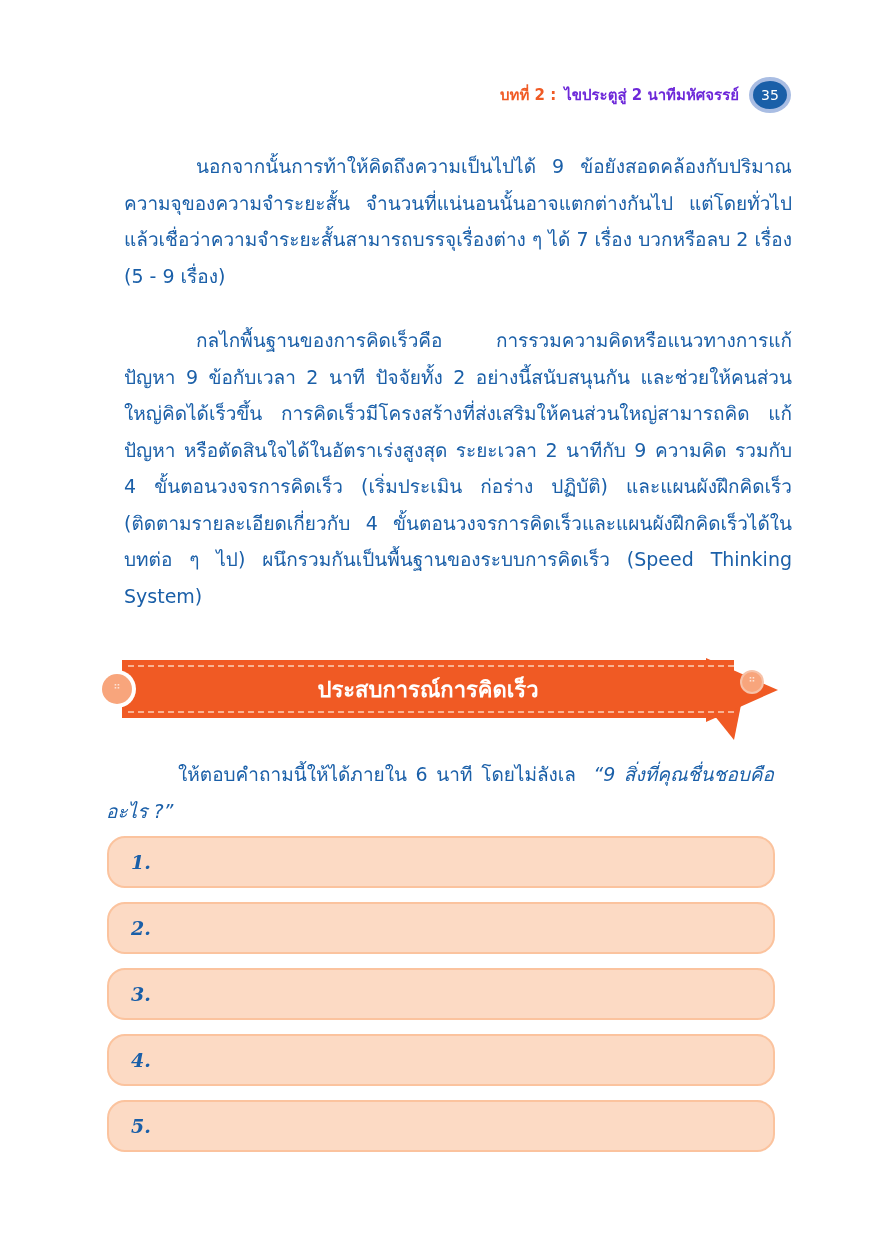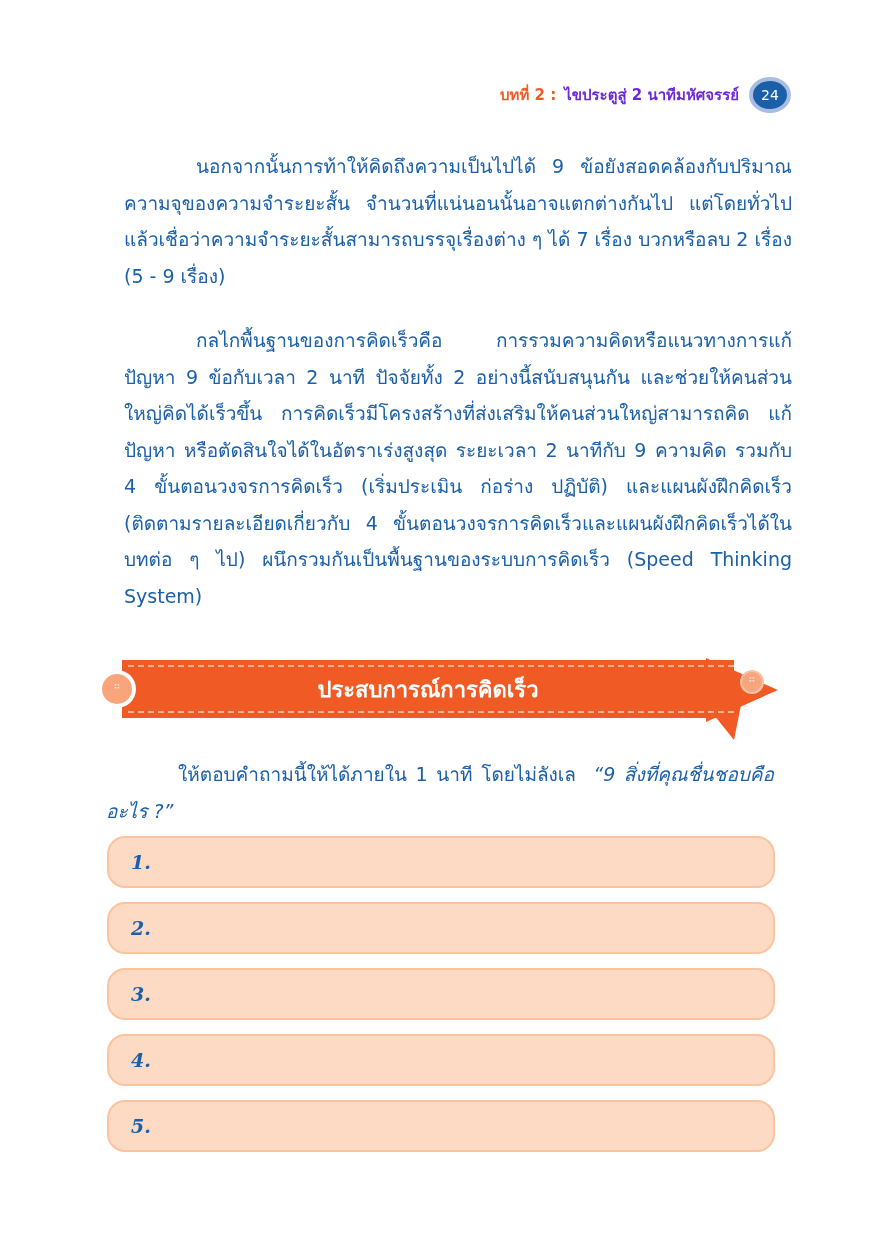--- a/index.html
+++ b/index.html
@@ -40,41 +40,41 @@
   .answer-box { height:52px; margin-bottom:14px; background:#fcdac4; border:2px solid #fbc39e;
                 border-radius:18px; box-sizing:border-box; display:flex; align-items:center; padding-left:22px; }
   .answer-num { font-family:"DejaVu Serif", serif; font-weight:bold; font-style:italic; font-size:19px; color:#1a5fa8; }
 </style>
 </head>
 <body>
 
 <div class="header">
   <span class="chap">บทที่ 2 :</span>
   <span class="title">ไขประตูสู่ 2 นาทีมหัศจรรย์</span>
-  <span class="page-badge">24</span>
+  <span class="page-badge">35</span>
 </div>
 
 <p class="para" id="p1"><span class="indent"></span><span>นอกจากนั้นการท้าให้คิดถึงความเป็นไปได้ 9 ข้อยังสอดคล้องกับปริมาณความจุของความจำระยะสั้น จำนวนที่แน่นอนนั้นอาจแตกต่างกันไป แต่โดยทั่วไปแล้วเชื่อว่าความจำระยะสั้นสามารถบรรจุเรื่องต่าง ๆ ได้ 7 เรื่อง บวกหรือลบ 2 เรื่อง (5 - 9 เรื่อง)</span></p>
 
 <p class="para" id="p2"><span class="indent"></span><span>กลไกพื้นฐานของการคิดเร็วคือ การรวมความคิดหรือแนวทางการแก้ปัญหา 9 ข้อกับเวลา 2 นาที ปัจจัยทั้ง 2 อย่างนี้สนับสนุนกัน และช่วยให้คนส่วนใหญ่คิดได้เร็วขึ้น การคิดเร็วมีโครงสร้างที่ส่งเสริมให้คนส่วนใหญ่สามารถคิด แก้ปัญหา หรือตัดสินใจได้ในอัตราเร่งสูงสุด ระยะเวลา 2 นาทีกับ 9 ความคิด รวมกับ 4 ขั้นตอนวงจรการคิดเร็ว (เริ่มประเมิน ก่อร่าง ปฏิบัติ) และแผนผังฝึกคิดเร็ว (ติดตามรายละเอียดเกี่ยวกับ 4 ขั้นตอนวงจรการคิดเร็วและแผนผังฝึกคิดเร็วได้ในบทต่อ ๆ ไป) ผนึกรวมกันเป็นพื้นฐานของระบบการคิดเร็ว (Speed Thinking System)</span></p>
 
 <div class="banner">
   <div class="banner-tail"></div>
   <div class="banner-arrow"></div>
   <div class="banner-body"></div>
   <div class="banner-title">ประสบการณ์การคิดเร็ว</div>
   <div class="button-left">
       <span class="btn-dots">⠛</span>
     </div>
   <div class="button-right">
       <span class="btn-dots">⠛</span>
     </div>
 </div>
 
-<p class="question"><span class="indent"></span><span>ให้ตอบคำถามนี้ให้ได้ภายใน 1 นาที โดยไม่ลังเล</span>&nbsp;&nbsp;<span class="quote">“9 สิ่งที่คุณชื่นชอบคืออะไร ?”</span></p>
+<p class="question"><span class="indent"></span><span>ให้ตอบคำถามนี้ให้ได้ภายใน 6 นาที โดยไม่ลังเล</span>&nbsp;&nbsp;<span class="quote">“9 สิ่งที่คุณชื่นชอบคืออะไร ?”</span></p>
 
 <div class="answers">
   <div class="answer-box">
       <span class="answer-num">1.</span>
     </div>
   <div class="answer-box">
       <span class="answer-num">2.</span>
     </div>
   <div class="answer-box">
       <span class="answer-num">3.</span>

